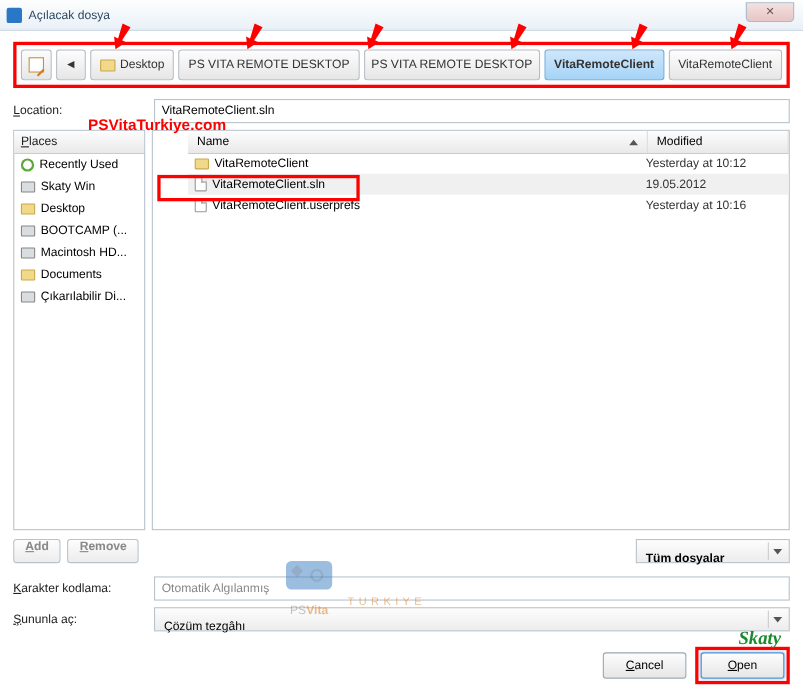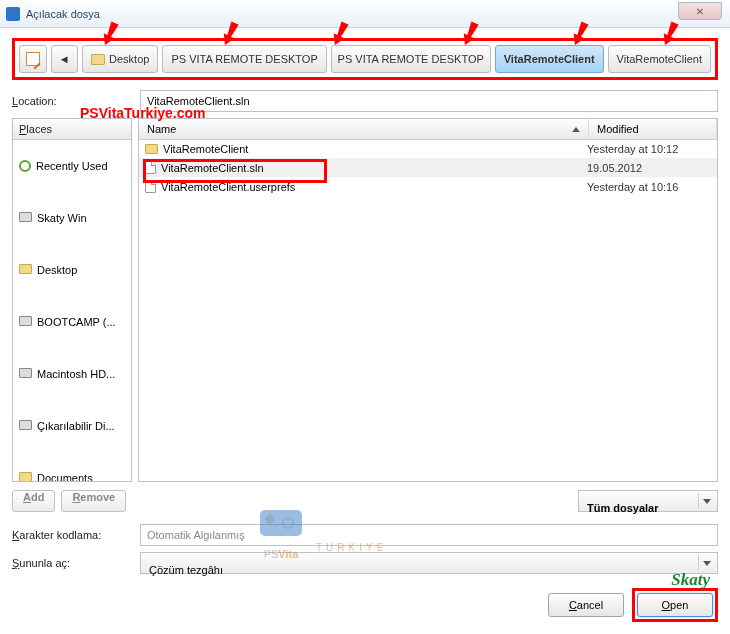--- a/index.html
+++ b/index.html
@@ -31,21 +31,21 @@
   .textin { flex:1; height: 22px; border:1px solid #b8c3cc; background:#fff; padding:0 6px; display:flex; align-items:center; }
   
   .watermark-url { position:absolute; color:#ff0000; font-weight:bold; font-size:14px; left:80px; top:105px; z-index:5;}
   
   
   .split { display:flex; gap:6px; height: 364px; margin-bottom: 8px;}
   
   .places { width: 120px; border:1px solid #b8c3cc; display:flex; flex-direction:column; }
   .places-hdr { background: linear-gradient(#fdfdfd,#e9e9e9); border-bottom:1px solid #ccc; padding:4px 6px; color:#222;}
   .places-list { flex:1; overflow:hidden; }
-  .places-list .pitem { display:flex; align-items:flex-start; gap:5px; padding:20px 6px; cursor:pointer; white-space:nowrap; overflow:hidden;}
+  .places-list .pitem { display:flex; align-items:center; gap:5px; padding:4px 6px; cursor:pointer; white-space:nowrap; overflow:hidden;}
   .pi-recent{width:12px;height:12px;border:2px solid #5aa839;border-radius:50%;}
   .pi-drive{width:13px;height:10px;background:#d9dde0;border:1px solid #888;border-radius:1px;}
   .pi-fold{width:13px;height:10px;background:#f2d98a;border:1px solid #c9a84a;border-radius:1px;}
   
   .filepane { flex:1; border:1px solid #b8c3cc; display:flex; flex-direction:column;}
   .fhead { display:flex; background: linear-gradient(#fdfdfd,#e9e9e9); border-bottom:1px solid #ccc;}
   .fhead .col { padding:4px 8px; border-right:1px solid #ddd; display:flex; align-items:center; justify-content:space-between; cursor:pointer;}
   .fhead .col.name { flex:1; }
   .fhead .col.mod { width: 128px; }
   .sort-ind { width:0;height:0;border-left:4px solid transparent;border-right:4px solid transparent;border-bottom:5px solid #555;}
@@ -150,30 +150,30 @@
           </div>
           <div class="pitem">
             <span class="pi-drive"></span>
             <span>BOOTCAMP (...</span>
           </div>
           <div class="pitem">
             <span class="pi-drive"></span>
             <span>Macintosh HD...</span>
           </div>
           <div class="pitem">
-            <span class="pi-drive"></span>
-            <span>Çıkarılabilir Di...</span>
-          </div>
-          <div class="pitem">
             <span class="pi-fold"></span>
             <span>Documents</span>
           </div>
-        </div>
-    </div>
-    <div class="filepane" style="position:relative;">
+          <div class="pitem">
+            <span class="pi-drive"></span>
+            <span>Çıkarılabilir Di...</span>
+          </div>
+        </div>
+    </div>
+    <div class="filepane" style="position:relative;padding-left:32px;">
       <div class="fhead">
         <div class="col name">
           <span>Name</span>
           <span class="sort-ind"></span>
         </div>
         <div class="col mod">Modified</div>
       </div>
       <div class="flist" id="flist">
           <div class="frow">
             <div class="cell-name">

